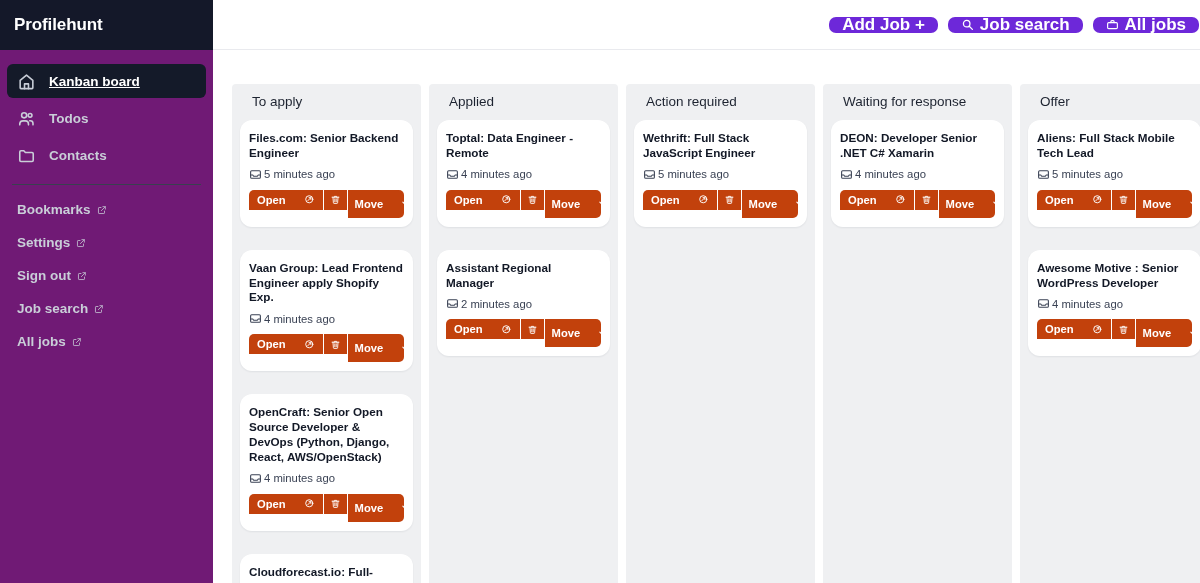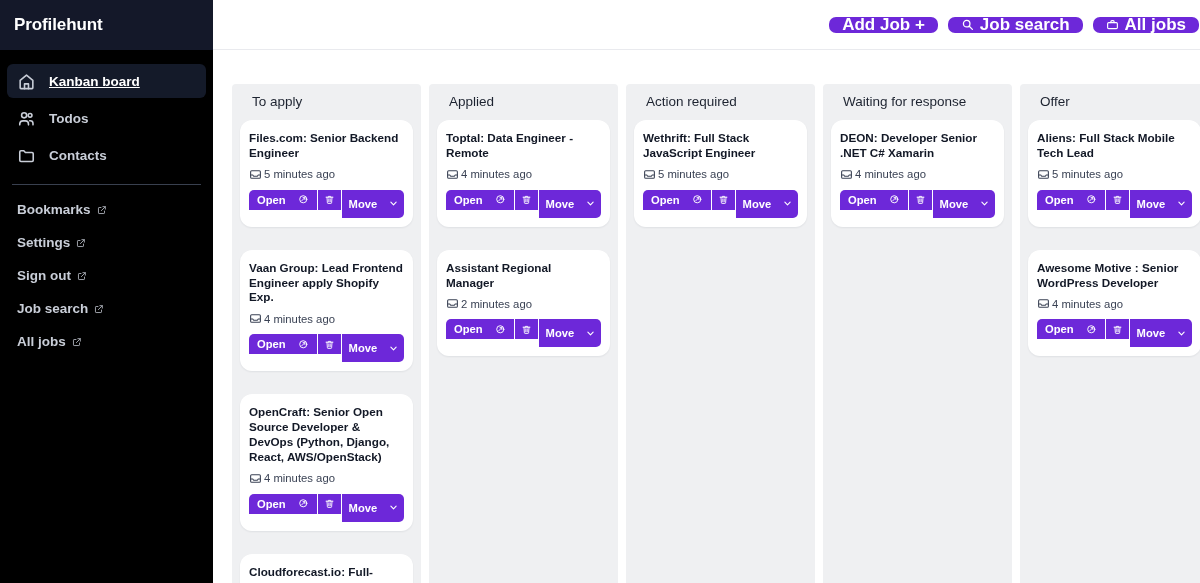--- a/index.html
+++ b/index.html
@@ -8,21 +8,21 @@
     width: 1200px; height: 583px;
     overflow: hidden;
     font-family: "Liberation Sans", sans-serif;
     background: #ffffff;
   }
   #app { display: flex; width: 1200px; height: 583px; }
 
   
   #sidebar {
     width: 213px; min-width: 213px; height: 583px;
-    background: #000000;
+    background: #701a75;
     display: flex; flex-direction: column;
   }
   .brand {
     height: 50px; min-height: 50px;
     background: #141829;
     display: flex; align-items: center;
     padding-left: 14px;
   }
   .brand-text {
     color: #ffffff; font-size: 17px; font-weight: bold;
@@ -110,27 +110,27 @@
   .card-meta {
     display: flex; align-items: center; gap: 2px;
     font-size: 11.3px; color: #3a4254;
     margin-bottom: 9px;
   }
   .meta-ico { width: 13px; height: 13px; display: block; flex: 0 0 13px; }
   .meta-ico svg { width: 13px; height: 13px; display: block; }
 
   .btn-group { display: flex; border-radius: 5px; overflow: hidden; width: 100%; }
   .seg {
-    background: #6d28d9; color: #ffffff;
+    background: #c2410c; color: #ffffff;
     border: none; cursor: pointer;
     font-family: "Liberation Sans", sans-serif;
     font-size: 11.2px; font-weight: bold;
     height: 20px;
     display: inline-flex; align-items: center; justify-content: center;
-    gap: 12px;
+    gap: 18px;
   }
   .seg-open { flex: 0 0 auto; padding: 0 8px; border-right: 1px solid #ffffff; }
   .seg-del  { flex: 1 1 auto; border-right: 1px solid #ffffff; }
   .seg-move { flex: 0 0 auto; padding: 14px 7px; }
   .seg .si { width: 11px; height: 11px; display: block; }
   .seg .si svg { width: 11px; height: 11px; display: block; }
   .seg .ci { width: 9px; height: 9px; display: block; }
   .seg .ci svg { width: 9px; height: 9px; display: block; }
 </style>
 </head>

